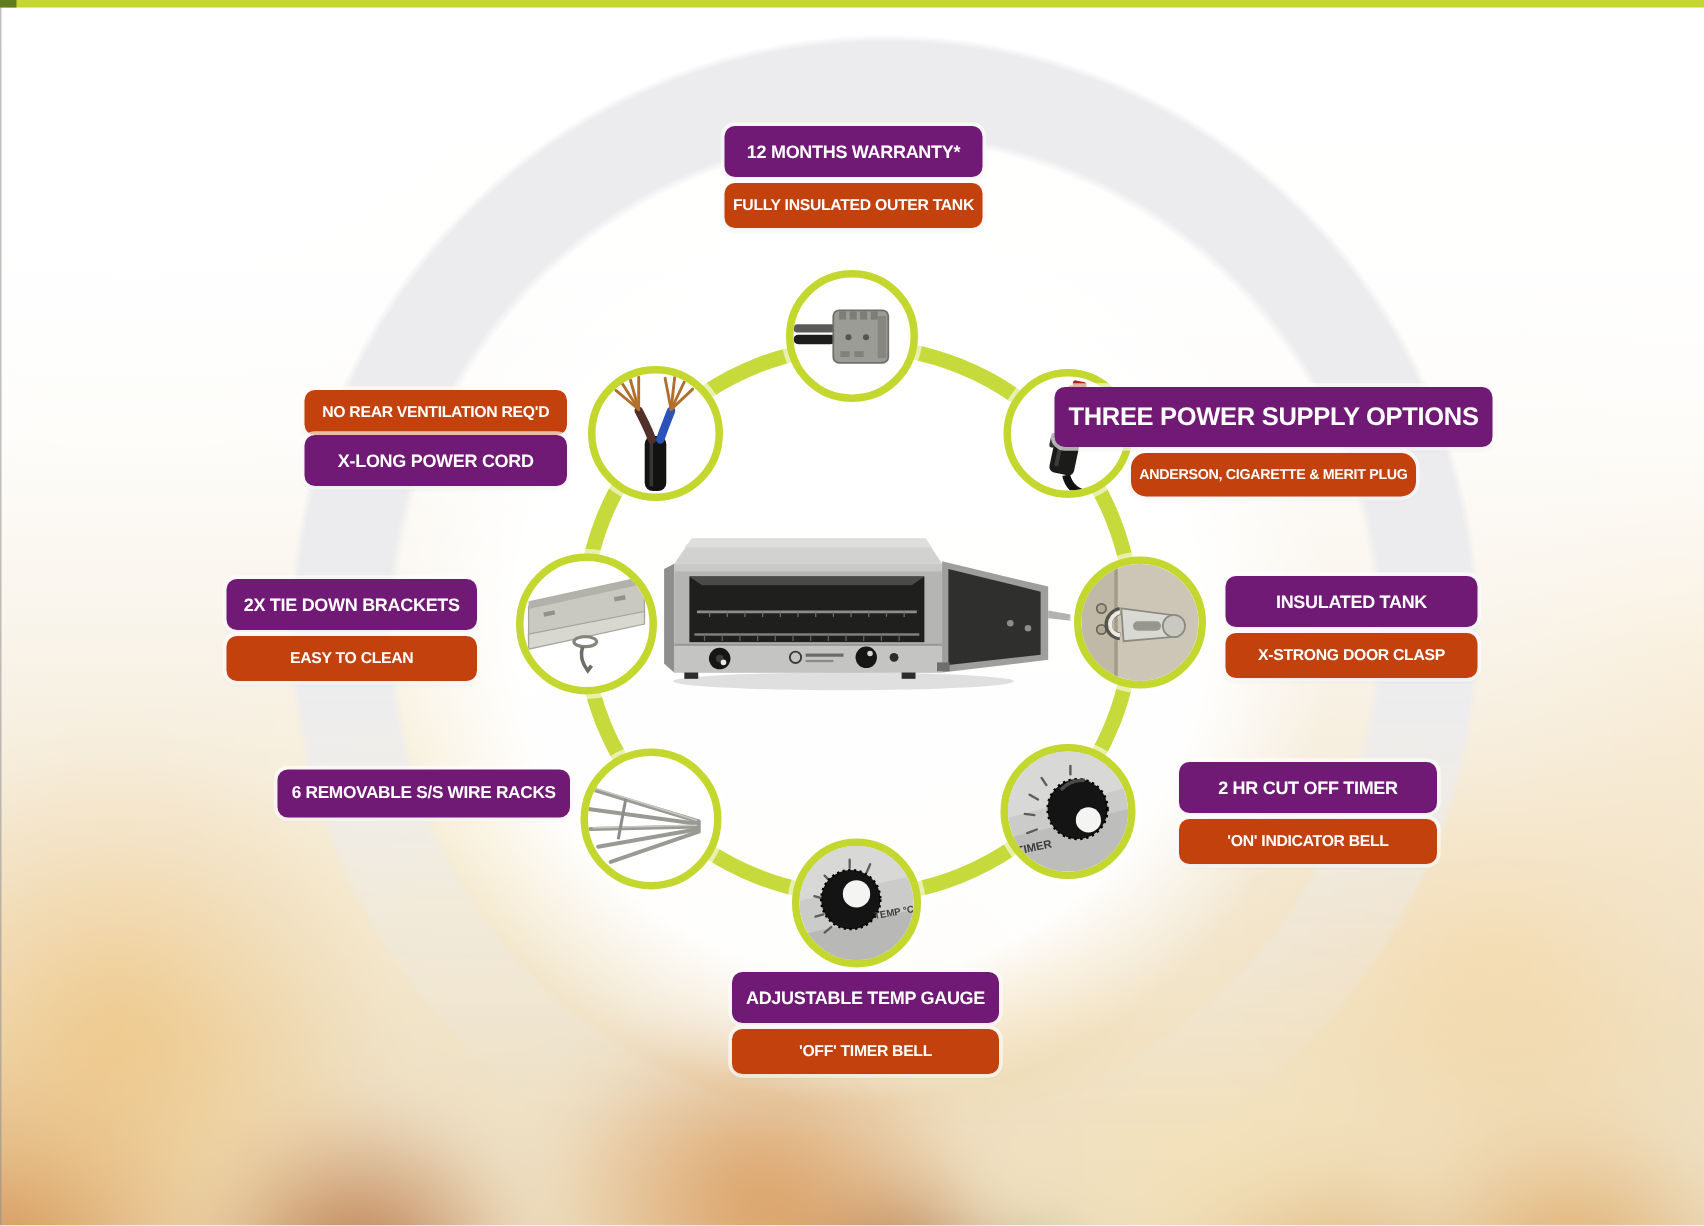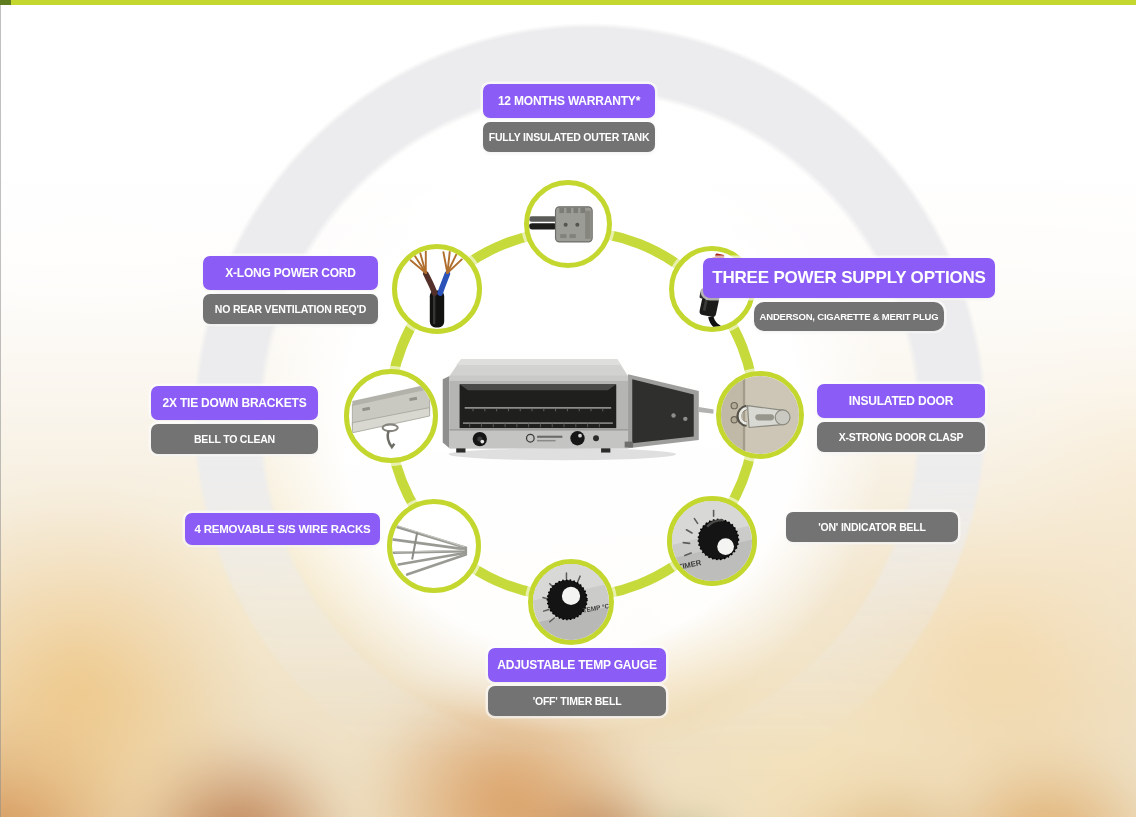--- a/index.html
+++ b/index.html
@@ -54,22 +54,22 @@
   .icircle svg{position:absolute;inset:0;width:100%;height:100%;}
 
   
   .oven{position:absolute;left:436px;top:354px;width:278px;height:112px;z-index:5;}
 
   
   .feature{position:absolute;display:flex;flex-direction:column;align-items:center;z-index:7;}
   .lbl{display:inline-block;min-width:100%;box-sizing:border-box;white-space:nowrap;text-align:center;
     color:#fff;font-weight:700;letter-spacing:-0.2px;border-radius:7px;
     box-shadow:0 0 0 2.5px rgba(255,255,255,0.65), 0 1px 3px rgba(0,0,0,0.18);}
-  .lbl.dark{background:#8b5cf6;font-size:12px;padding:10px 9px;}
-  .lbl.lime{background:#737373;font-size:10.5px;padding:9px 6px;margin-top:4px;}
+  .lbl.dark{background:#701a75;font-size:12px;padding:10px 9px;}
+  .lbl.lime{background:#c2410c;font-size:10.5px;padding:9px 6px;margin-top:4px;}
   .f2 .dark{font-size:17px;}
   .f2 .lime{font-size:9.5px;border-radius:10px;}
   .f5 .dark{font-size:11.5px;}
 </style>
 </head>
 <body>
 
 <div class="stage">
 
   <div class="food"></div>
@@ -288,44 +288,45 @@
       <text x="66" y="64" font-size="8.5" font-weight="bold" fill="#3c3c3a" transform="rotate(-10 66 64)">TEMP °C</text>
     </svg>
   </div>
 
   <div class="feature f0" style="left:483px;top:84px;width:172px;">
     <div class="lbl dark">12 MONTHS WARRANTY*</div>
     <div class="lbl lime">FULLY INSULATED OUTER TANK</div>
   </div>
 
   <div class="feature f1" style="left:203px;top:256px;width:175px;">
+    <div class="lbl lime">NO REAR VENTILATION REQ'D</div>
     <div class="lbl dark">X-LONG POWER CORD</div>
-    <div class="lbl lime">NO REAR VENTILATION REQ'D</div>
   </div>
 
   <div class="feature f2" style="left:764px;top:258px;width:170px;">
     <div class="lbl dark">THREE POWER SUPPLY OPTIONS</div>
     <div class="lbl lime">ANDERSON, CIGARETTE &amp; MERIT PLUG</div>
   </div>
 
   <div class="feature f3" style="left:151px;top:386px;width:167px;">
     <div class="lbl dark">2X TIE DOWN BRACKETS</div>
-    <div class="lbl lime">BELL TO CLEAN</div>
+    <div class="lbl lime">EASY TO CLEAN</div>
   </div>
 
   <div class="feature f4" style="left:817px;top:384px;width:168px;">
-    <div class="lbl dark">INSULATED DOOR</div>
+    <div class="lbl dark">INSULATED TANK</div>
     <div class="lbl lime">X-STRONG DOOR CLASP</div>
   </div>
 
   <div class="feature f5" style="left:192px;top:513px;width:181px;">
-    <div class="lbl dark">4 REMOVABLE S/S WIRE RACKS</div>
+    <div class="lbl dark">6 REMOVABLE S/S WIRE RACKS</div>
   </div>
 
   <div class="feature f6" style="left:786px;top:508px;width:172px;">
+    <div class="lbl dark">2 HR CUT OFF TIMER</div>
     <div class="lbl lime">'ON' INDICATOR BELL</div>
   </div>
 
   <div class="feature f7" style="left:488px;top:648px;width:178px;">
     <div class="lbl dark">ADJUSTABLE TEMP GAUGE</div>
     <div class="lbl lime">'OFF' TIMER BELL</div>
   </div>
 
 </div>
 

